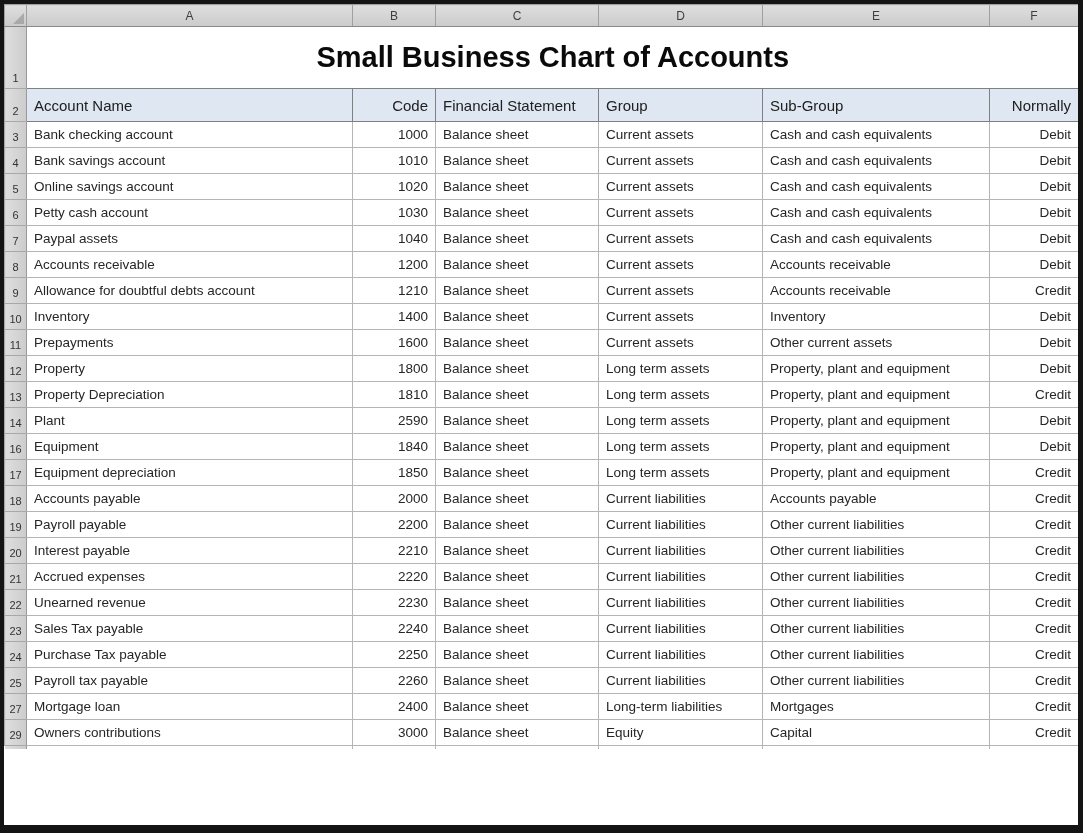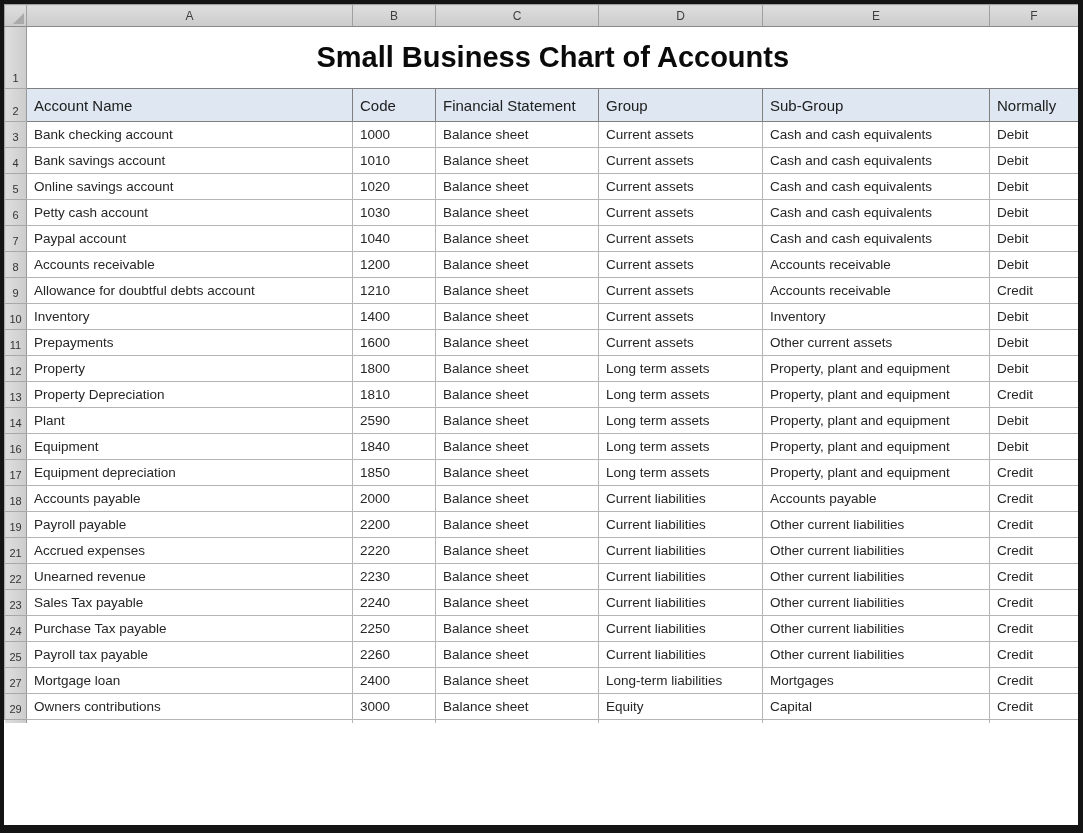--- a/index.html
+++ b/index.html
@@ -83,21 +83,21 @@
     border-right:1px solid #b5b5b5;
     border-bottom:1px solid #b5b5b5;
     font-size:13.5px;
     color:#262626;
     vertical-align:middle;
     padding:0 7px;
     overflow:hidden;
     white-space:nowrap;
   }
   .al { text-align:left; }
-  .ac { text-align:left; }
+  .ac { text-align:right; }
   
   tr.sliver td { height:3px; background:#ffffff; border-right:1px solid #b5b5b5; }
   tr.sliver td.gut-s { background:linear-gradient(to right,#dedede,#cccccc); border-right:1px solid #9a9a9a; }
 </style>
 </head>
 <body>
 
 <div class="frame">
   <div class="sheet">
     <table class="grid">
@@ -172,21 +172,21 @@
             <td class="gut">6</td>
             <td class="cell al">Petty cash account</td>
             <td class="cell ac">1030</td>
             <td class="cell al">Balance sheet</td>
             <td class="cell al">Current assets</td>
             <td class="cell al">Cash and cash equivalents</td>
             <td class="cell ac">Debit</td>
           </tr>
           <tr class="data-row">
             <td class="gut">7</td>
-            <td class="cell al">Paypal account</td>
+            <td class="cell al">Paypal assets</td>
             <td class="cell ac">1040</td>
             <td class="cell al">Balance sheet</td>
             <td class="cell al">Current assets</td>
             <td class="cell al">Cash and cash equivalents</td>
             <td class="cell ac">Debit</td>
           </tr>
           <tr class="data-row">
             <td class="gut">8</td>
             <td class="cell al">Accounts receivable</td>
             <td class="cell ac">1200</td>
@@ -273,20 +273,29 @@
             <td class="cell ac">2000</td>
             <td class="cell al">Balance sheet</td>
             <td class="cell al">Current liabilities</td>
             <td class="cell al">Accounts payable</td>
             <td class="cell ac">Credit</td>
           </tr>
           <tr class="data-row">
             <td class="gut">19</td>
             <td class="cell al">Payroll payable</td>
             <td class="cell ac">2200</td>
+            <td class="cell al">Balance sheet</td>
+            <td class="cell al">Current liabilities</td>
+            <td class="cell al">Other current liabilities</td>
+            <td class="cell ac">Credit</td>
+          </tr>
+          <tr class="data-row">
+            <td class="gut">20</td>
+            <td class="cell al">Interest payable</td>
+            <td class="cell ac">2210</td>
             <td class="cell al">Balance sheet</td>
             <td class="cell al">Current liabilities</td>
             <td class="cell al">Other current liabilities</td>
             <td class="cell ac">Credit</td>
           </tr>
           <tr class="data-row">
             <td class="gut">21</td>
             <td class="cell al">Accrued expenses</td>
             <td class="cell ac">2220</td>
             <td class="cell al">Balance sheet</td>

